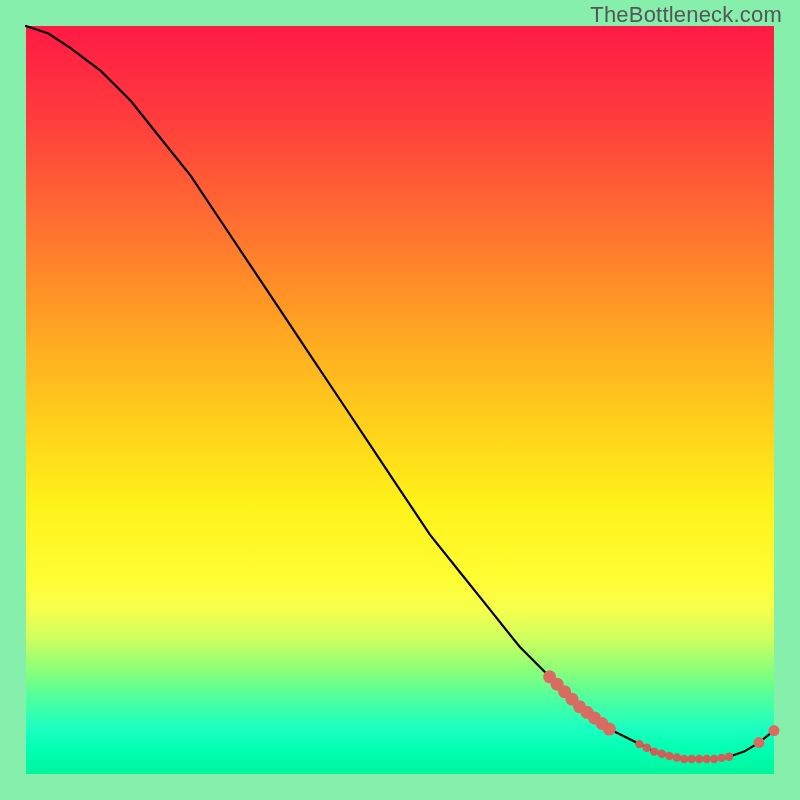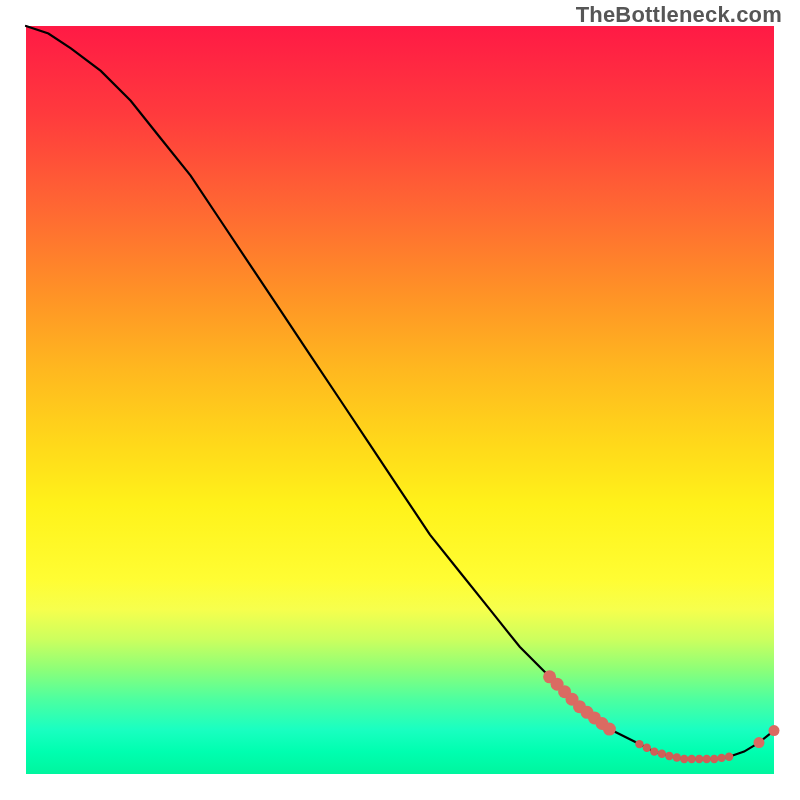--- a/index.html
+++ b/index.html
@@ -7,22 +7,21 @@
     padding: 0;
     width: 800px;
     height: 800px;
     background: #000;
     overflow: hidden;
   }
   .frame {
     position: relative;
     width: 800px;
     height: 800px;
-    background: #ffffff;
-    font-weight: bold;
+    background: #86efac;
   }
   .watermark {
     position: absolute;
     top: 2px;
     right: 18px;
     font-family: Arial, Helvetica, sans-serif;
     font-size: 22px;
     color: #565656;
     letter-spacing: 0.2px;
   }

